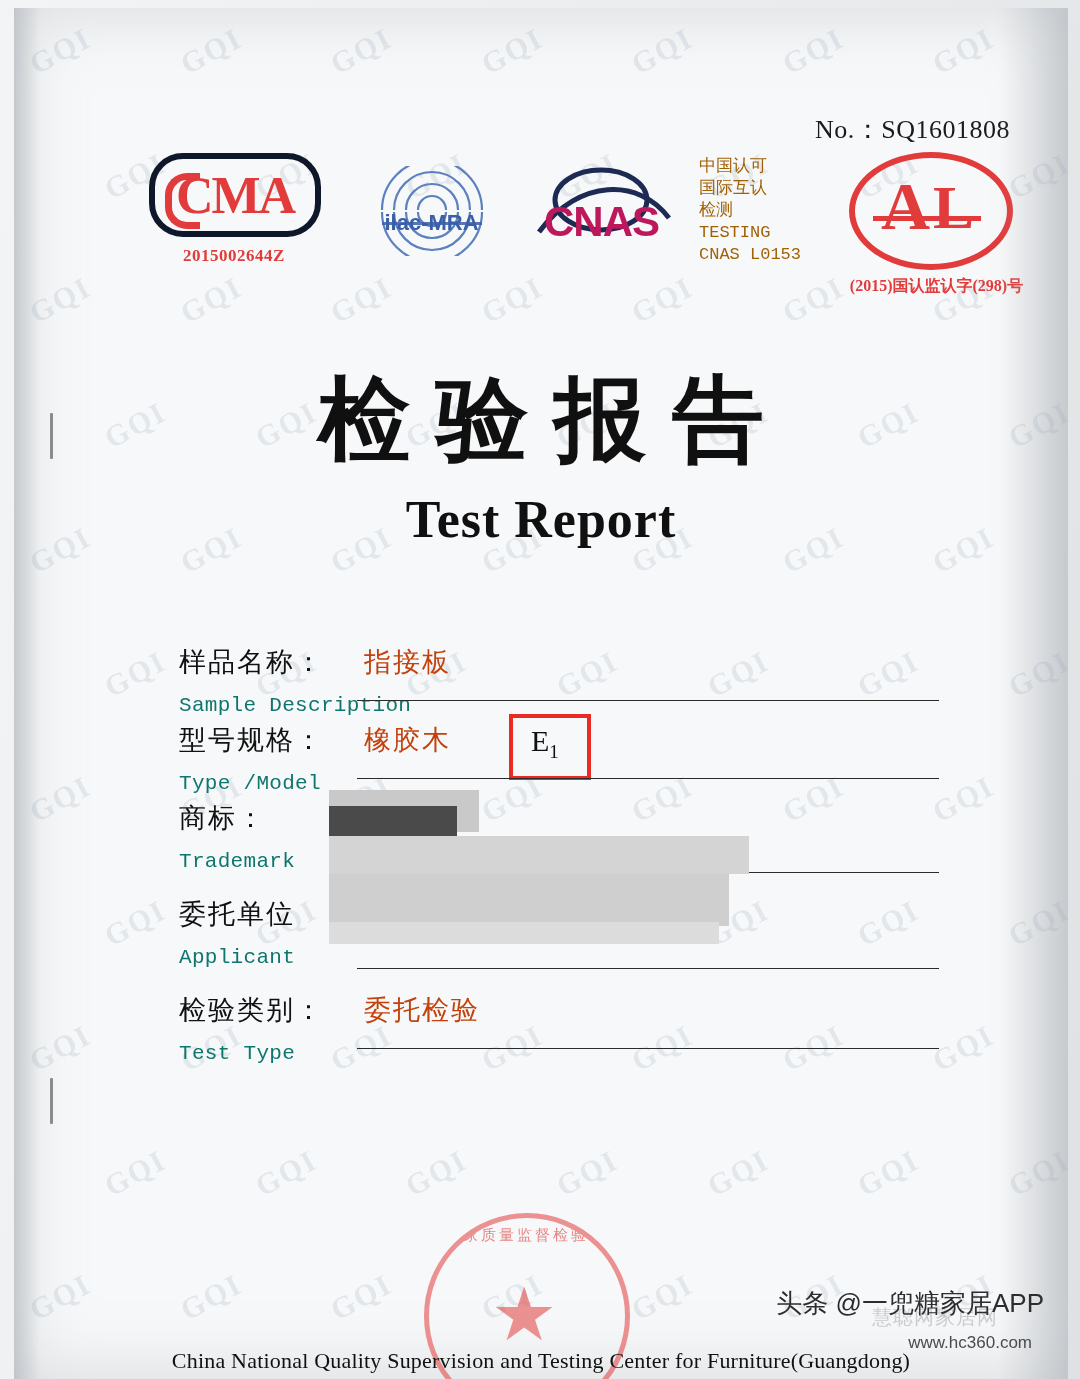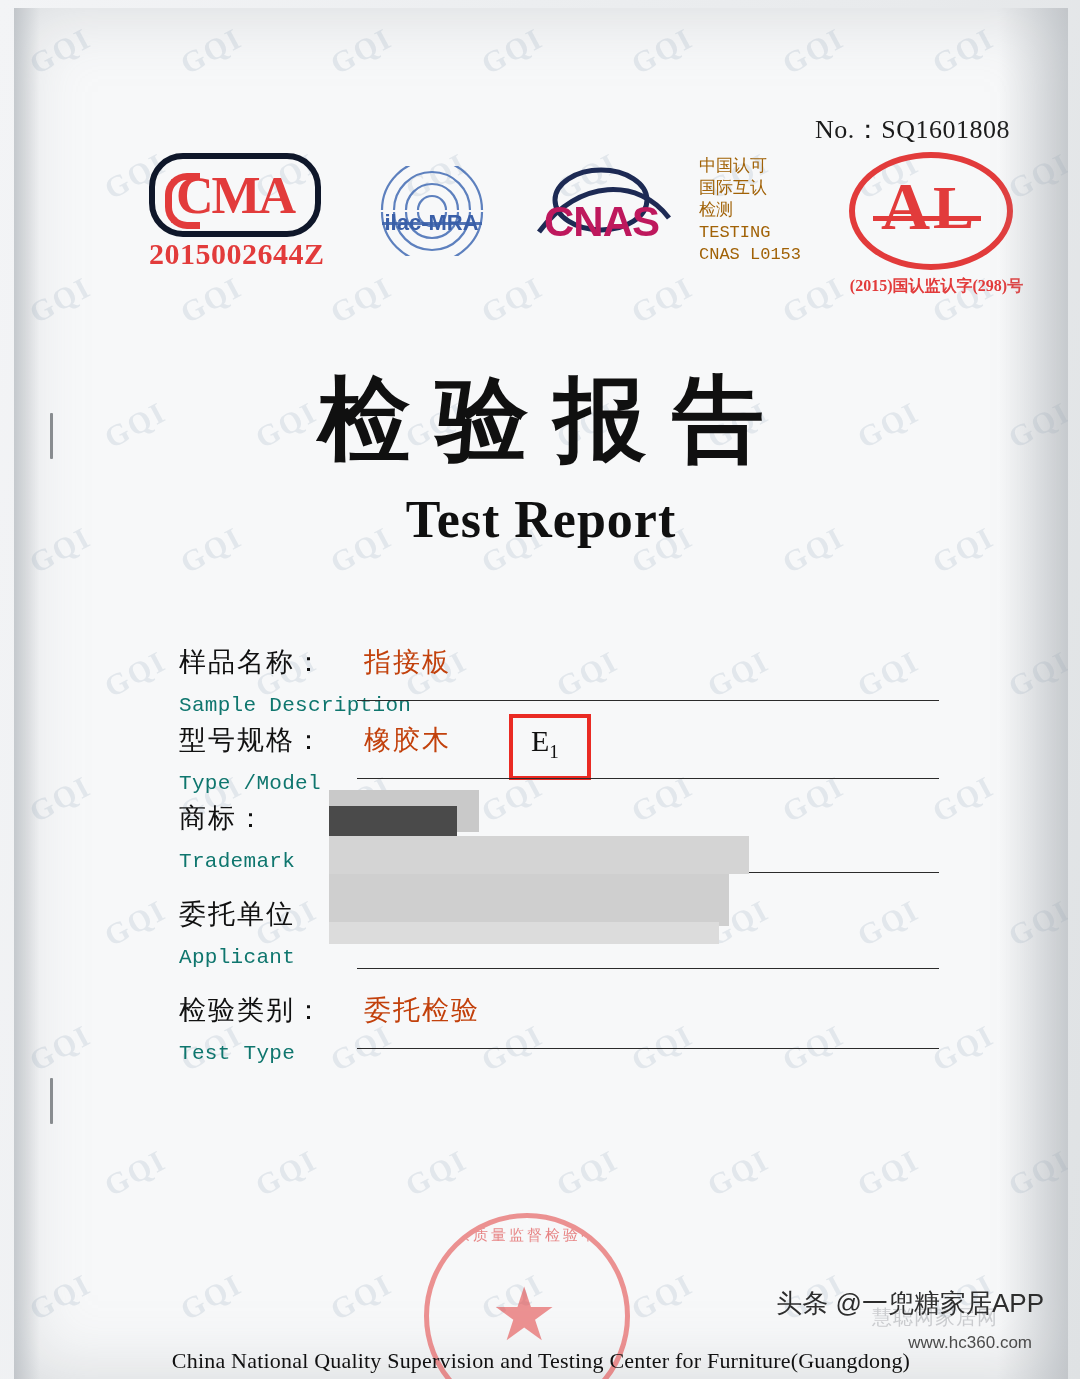--- a/index.html
+++ b/index.html
@@ -61,21 +61,21 @@
     width:160px;height:72px;border:6px solid #0f172a;border-radius:34px;
     display:flex;align-items:center;justify-content:center;
     font-family:"Liberation Serif", serif;font-weight:bold;font-size:52px;color:#e23b3b;
     letter-spacing:-2px;position:relative;
   }
   .cma-box .inner-c{
     position:absolute;left:10px;top:14px;width:28px;height:42px;
     border:7px solid #e23b3b;border-right:none;border-radius:22px 0 0 22px;
   }
   .cma-num{
-    text-align:center;color:#e23b3b;font-weight:bold;font-size:30px;
+    margin-top:9px;text-align:center;color:#e23b3b;font-weight:bold;font-size:17px;
     font-family:"Liberation Serif", serif;letter-spacing:.5px;
   }
 
   
   .ilac{position:absolute;left:230px;top:18px;width:135px;height:90px;}
   .ilac svg{display:block;}
   .ilac-text{
     position:absolute;left:0;top:44px;width:135px;text-align:center;
     font-family:"Liberation Sans", sans-serif;font-weight:bold;font-size:22px;
     color:#3a5fa8;letter-spacing:0px;
@@ -172,21 +172,21 @@
   .seal{
     position:absolute;left:410px;top:1205px;width:196px;height:196px;
     border:5px solid rgba(225,60,60,.55);border-radius:50%;
     overflow:hidden;
   }
   .seal .star{
     position:absolute;left:62px;top:60px;font-size:74px;color:rgba(225,60,60,.55);
     line-height:1;
   }
   .seal-text{
-    position:absolute;left:0;top:8px;width:196px;text-align:center;
+    position:absolute;left:0;top:8px;width:196px;text-align:right;
     font-size:15px;color:rgba(220,55,55,.6);font-family:Liberation Sans, sans-serif;
     letter-spacing:3px;
   }
   .foot-cn{
     position:absolute;left:0;top:1290px;width:1054px;text-align:center;
     font-family:"Liberation Serif", serif;font-weight:bold;font-size:40px;
     letter-spacing:4px;color:#0f0f0f;
   }
   .foot-en{
     position:absolute;left:0;top:1340px;width:1054px;text-align:center;

